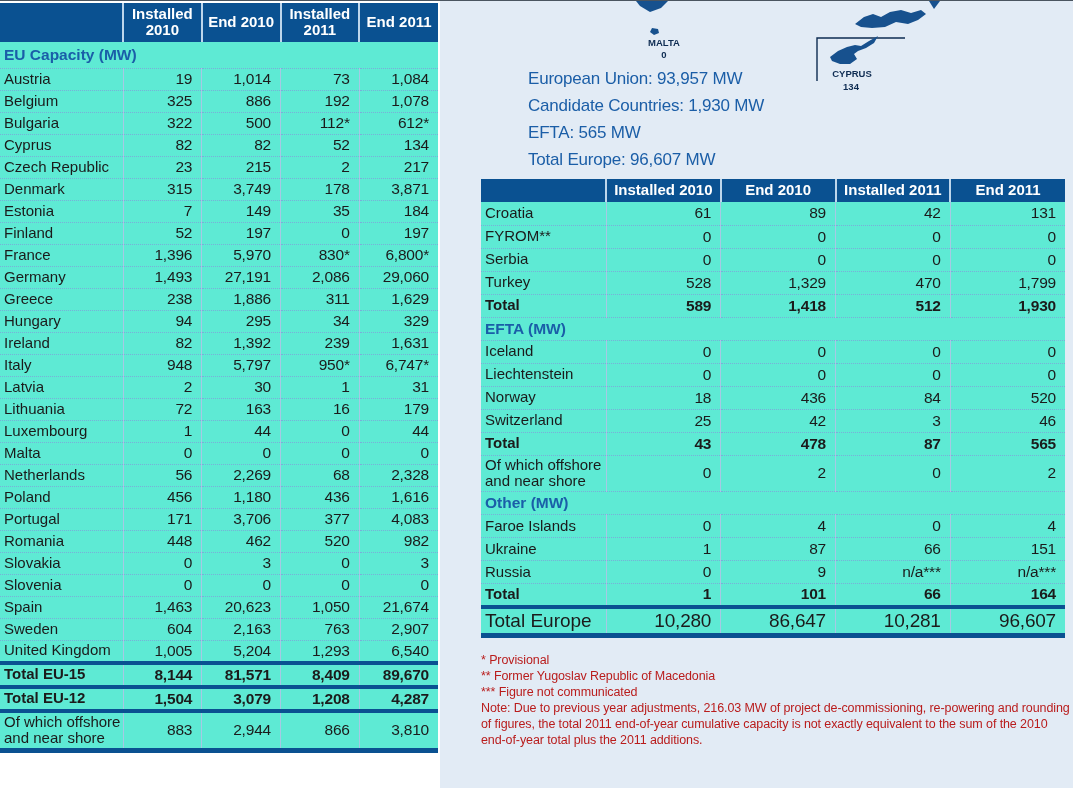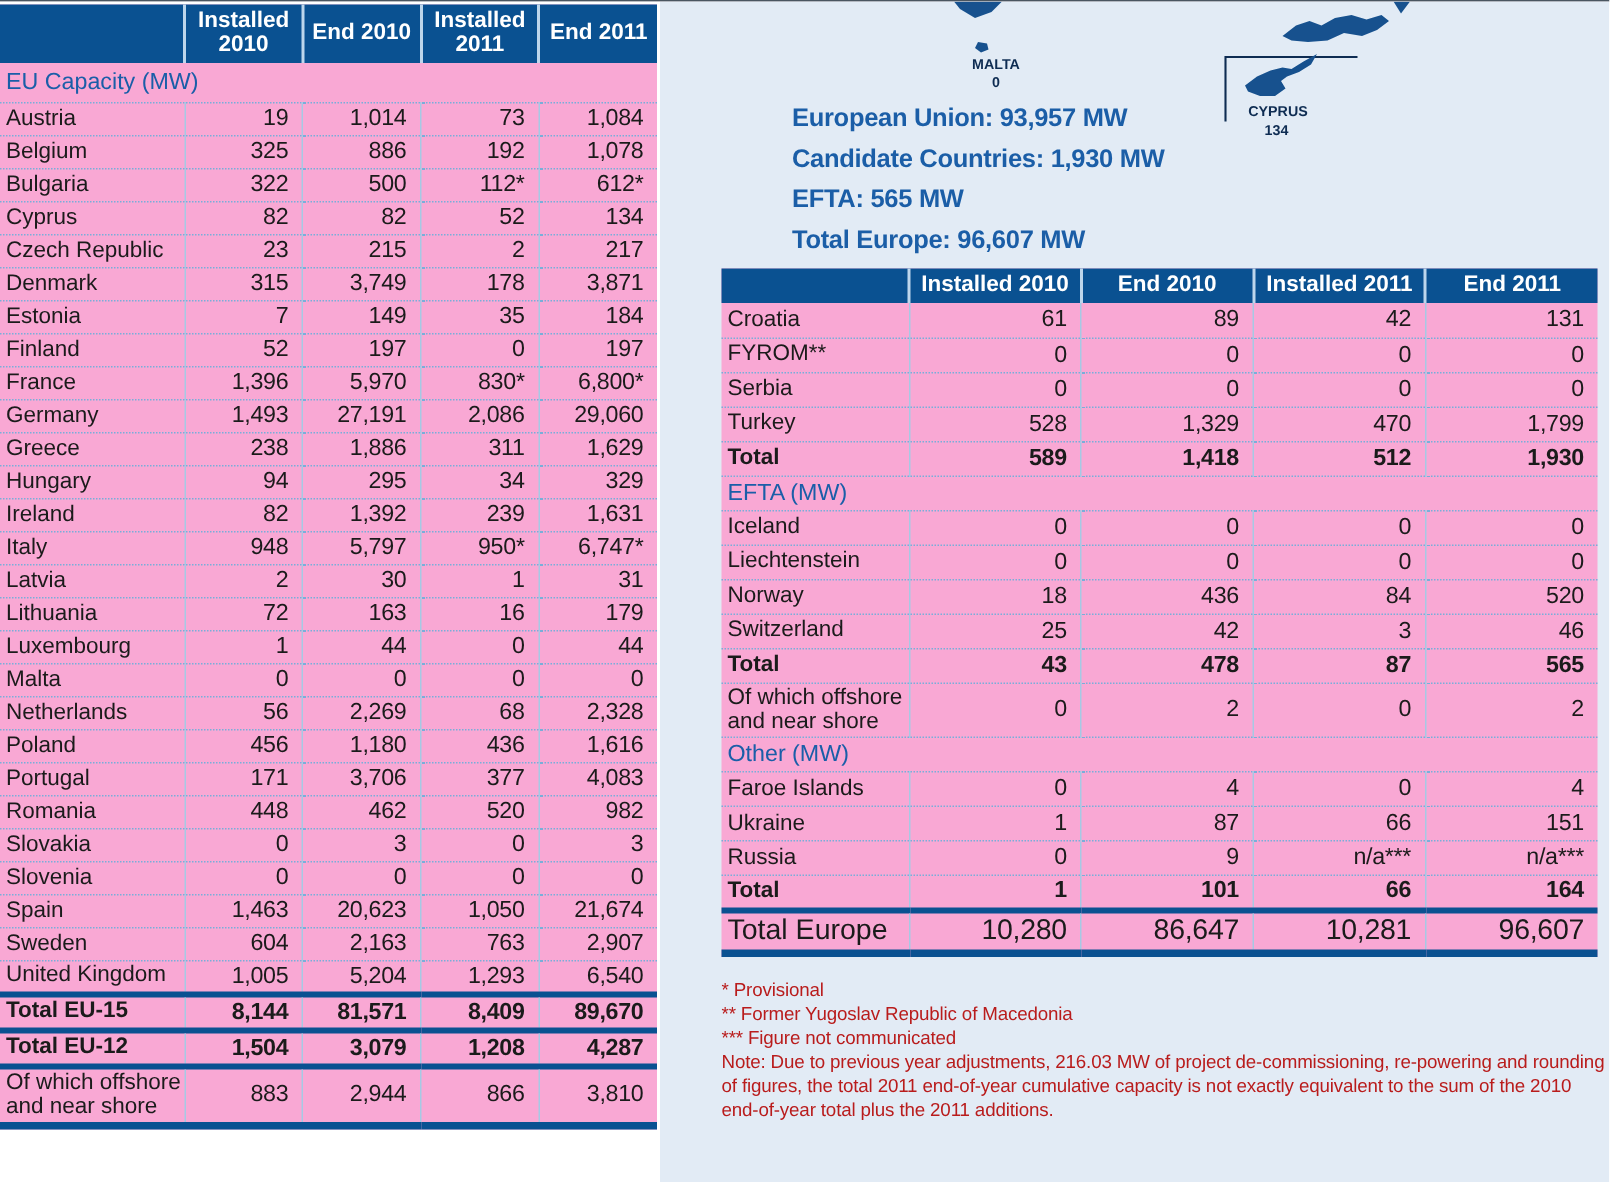--- a/index.html
+++ b/index.html
@@ -6,29 +6,29 @@
     --header-bg:#0a5191; --section-text:#1a5ea8; --summary-text:#1b5ea7;
     --panel-bg:#e2ebf5; --map-fill:#17518e; --dot-line:#79aed9; --col-line:#a6c9e4;
   }
   * { margin:0; padding:0; box-sizing:border-box; }
   html,body { background:#fff; }
   body { font-family:"Liberation Sans",sans-serif; color:#1b1b1b; }
   .page { width:1073px; height:788px; display:flex; border-top:1px solid #4a5560; overflow:hidden; background:#fff; }
   .left-panel { width:440px; flex:none; background:#fff; }
   .right-panel { width:633px; flex:none; background:var(--panel-bg); position:relative; }
 
-  table.t { border-collapse:collapse; table-layout:fixed; background:#f9a8d4; }
+  table.t { border-collapse:collapse; table-layout:fixed; background:#5eead4; }
   .t th { background:var(--header-bg); color:#fff; font-weight:bold; font-size:15px;
           line-height:1.08; text-align:center; vertical-align:middle;
           border-left:2px solid #bdd6ec; padding:2px 0 3px; }
   .t th:first-child { border-left:none; }
   .t td { border-bottom:1px dotted var(--dot-line); font-size:15px; vertical-align:middle; }
   .t td.lbl { padding:1px 2px 1px 4px; line-height:1.12; }
   .t td.num { text-align:right; padding:1px 9px 1px 2px; border-left:1px solid var(--col-line); font-size:15.5px; letter-spacing:-0.2px; }
-  .t tr.section td { color:var(--section-text); font-weight:normal; font-size:15.5px; padding-left:4px; }
+  .t tr.section td { color:var(--section-text); font-weight:bold; font-size:15.5px; padding-left:4px; }
   .t tr.total td { font-weight:bold;margin-top:48px; }
   .t tr.rule-top td { border-top:4px solid var(--header-bg); }
   .t tr.rule-bottom td { border-bottom:5px solid var(--header-bg); }
   .t tr.grand td { font-weight:normal; font-size:19px; border-top:4px solid var(--header-bg); border-bottom:5px solid var(--header-bg); }
 
   .t-left { width:438px; margin-top:2px; }
   .t-left thead tr { height:39px; }
   .t-left th { white-space:normal; }
   .t-left th:first-child { width:123px; }
   .t-left tbody tr { height:22px; }
@@ -38,21 +38,21 @@
   .t-right thead tr { height:23px; }
   .t-right th { white-space:nowrap; }
   .t-right th:first-child { width:125px; }
   .t-right tbody tr { height:23px; }
   .t-right tr.section { height:23px; }
 
   .map-area { height:178px; position:relative; }
   .map-svg { position:absolute; left:0; top:0; }
   .map-label { font-family:"Liberation Sans",sans-serif; font-weight:bold; font-size:9.5px; fill:#0e2c52; text-anchor:middle; }
   .summary { position:absolute; left:88px; top:64px; color:var(--summary-text);
-             font-weight:bold; font-size:17px; line-height:27px; letter-spacing:-0.2px; white-space:nowrap; }
+             font-weight:normal; font-size:17px; line-height:27px; letter-spacing:-0.2px; white-space:nowrap; }
 
   .footnotes { margin:14px 0 0 41px; width:592px; font-size:12.5px; line-height:16px; color:#b91c1c; letter-spacing:-0.1px; }
 </style>
 </head>
 <body>
 
 <div class="page">
 
   <div class="left-panel">
     <table class="t t-left">

